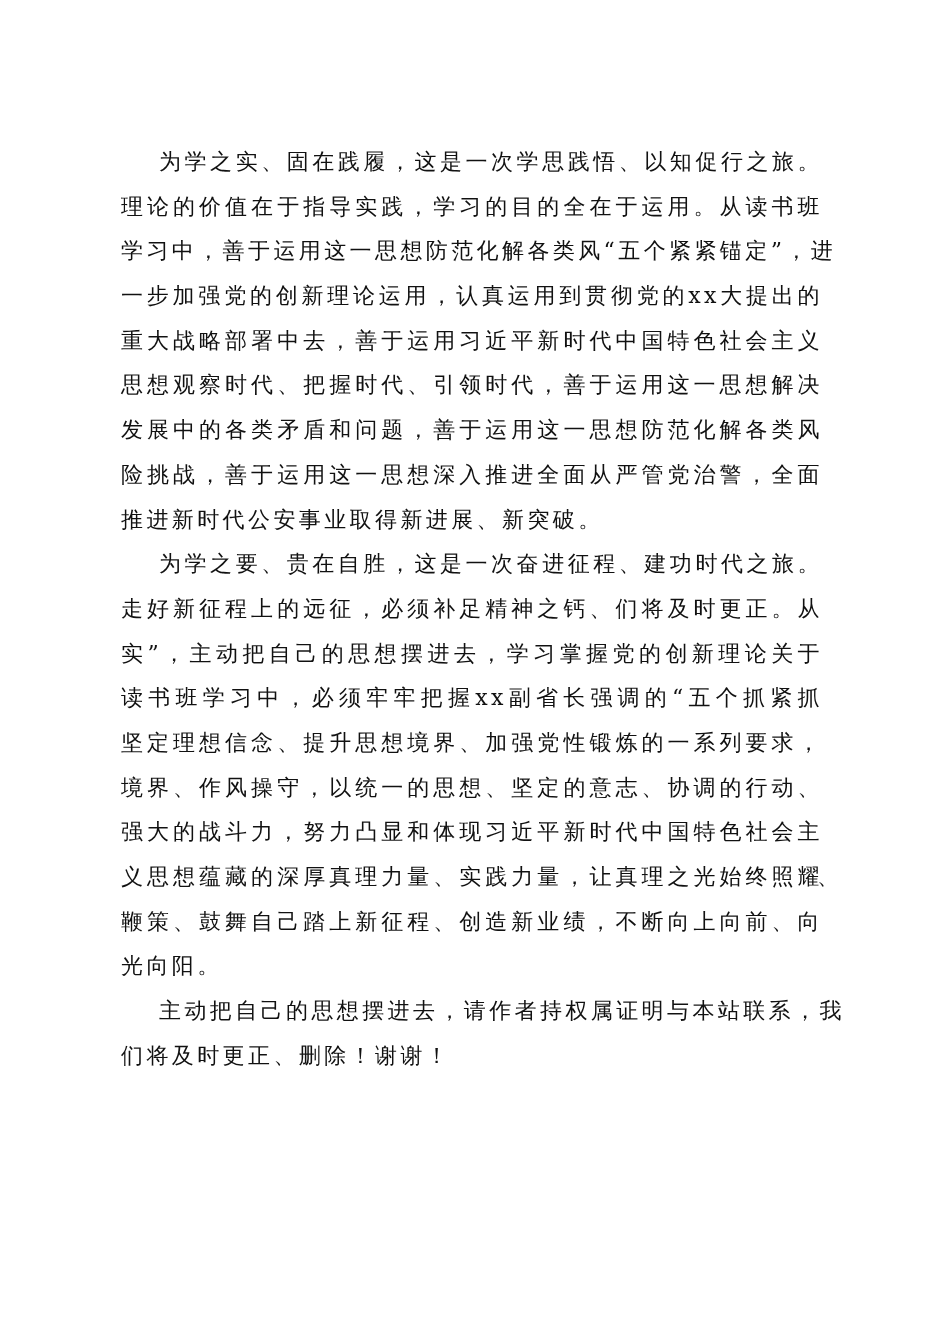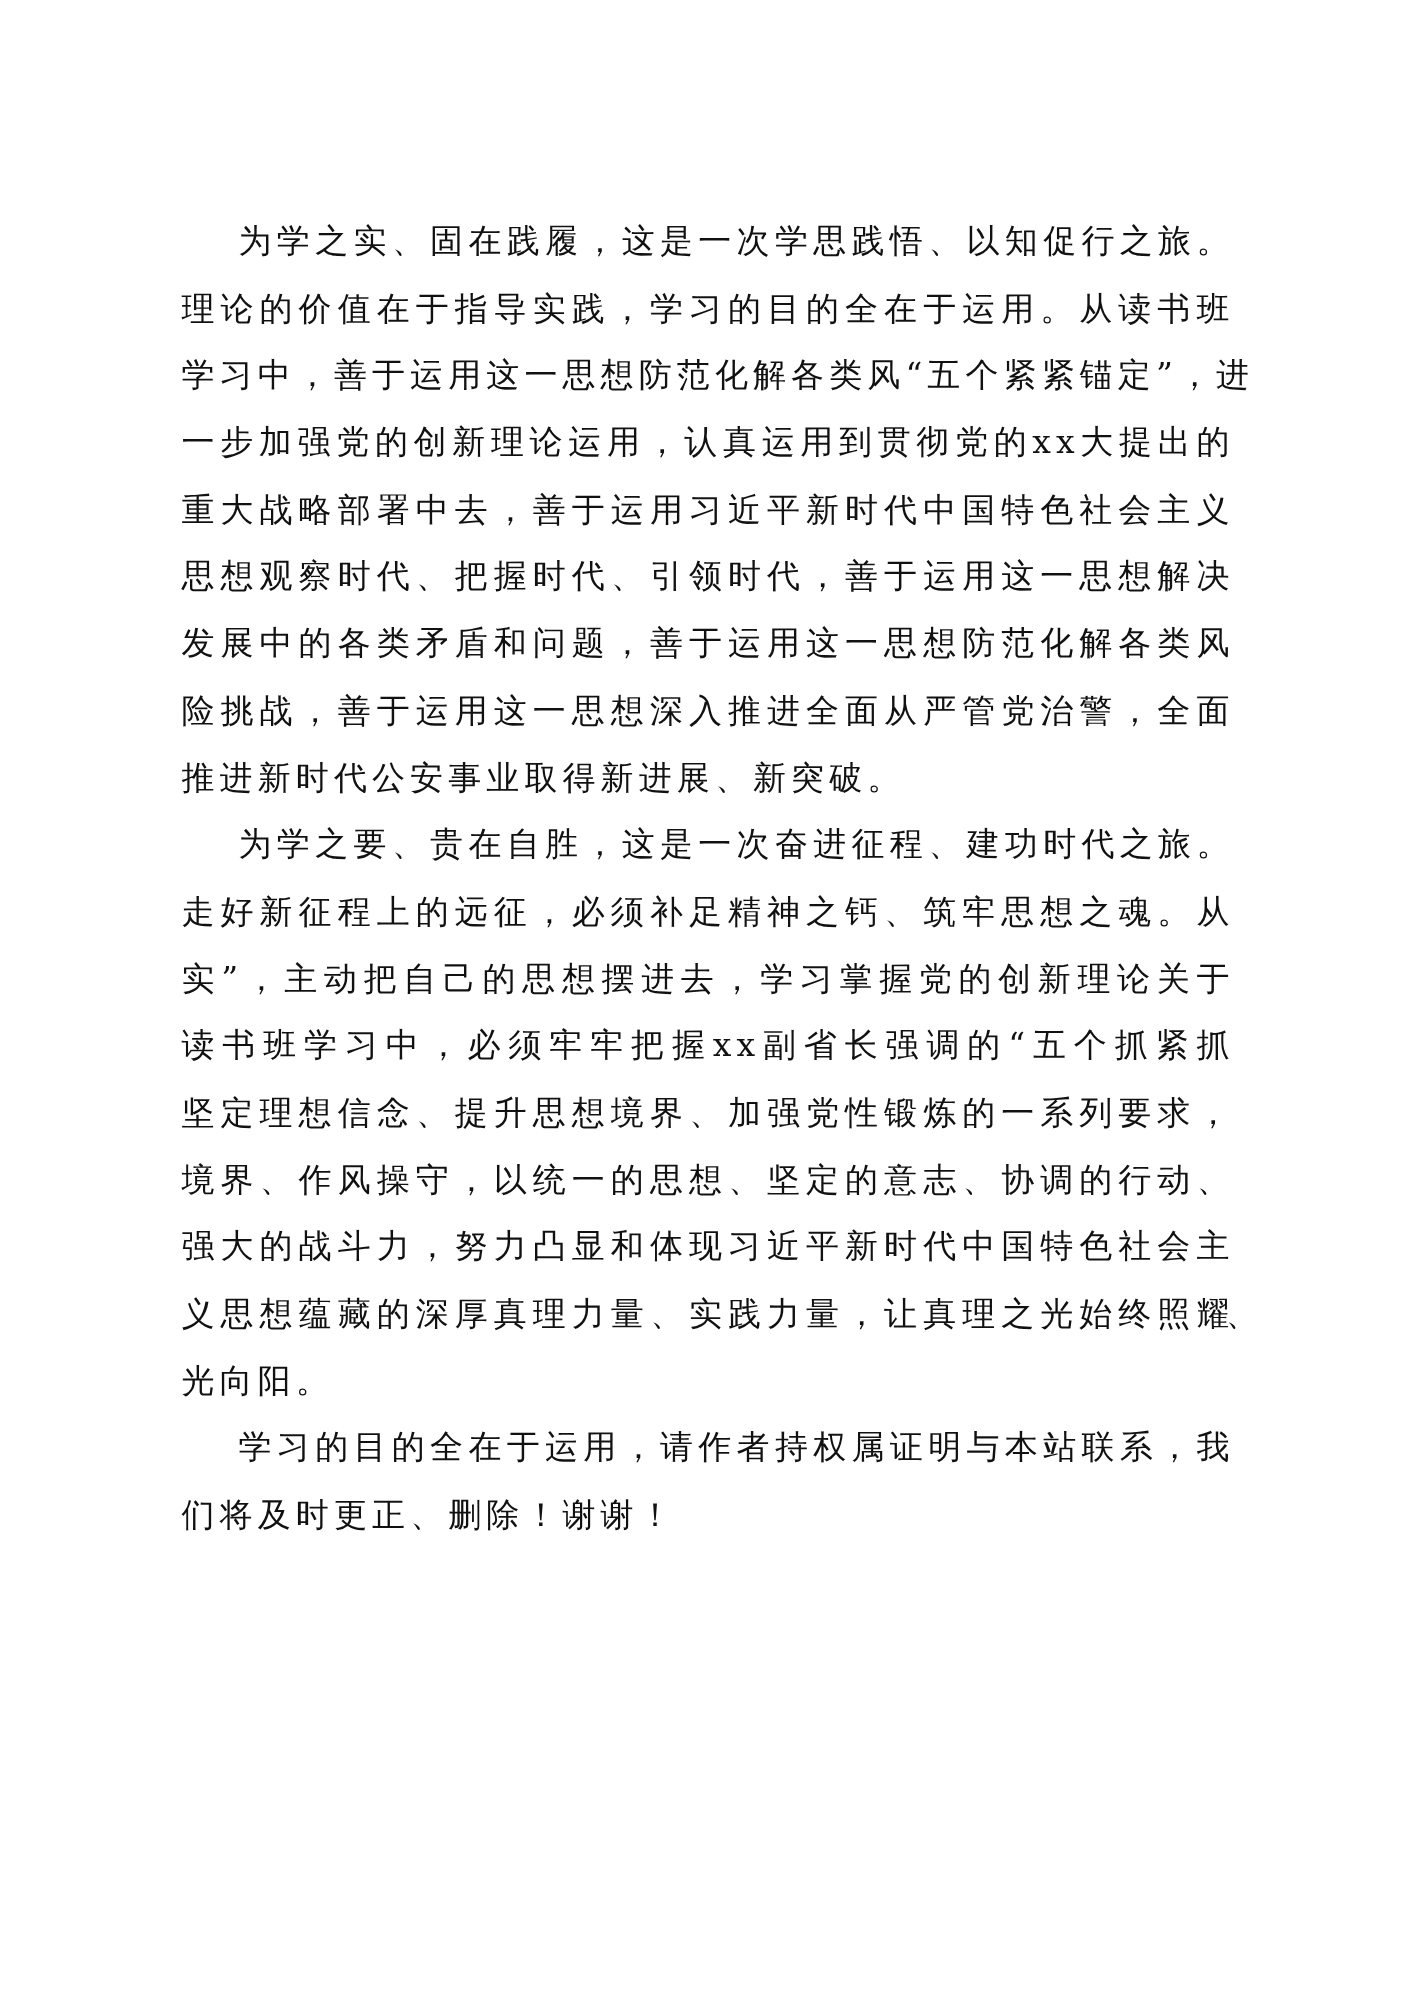--- a/index.html
+++ b/index.html
@@ -73,33 +73,34 @@
       <div class="line full">一步加强党的创新理论运用，认真运用到贯彻党的xx大提出的</div>
       <div class="line full">重大战略部署中去，善于运用习近平新时代中国特色社会主义</div>
       <div class="line full">思想观察时代、把握时代、引领时代，善于运用这一思想解决</div>
       <div class="line full">发展中的各类矛盾和问题，善于运用这一思想防范化解各类风</div>
       <div class="line full">险挑战，善于运用这一思想深入推进全面从严管党治警，全面</div>
       <div class="line last">推进新时代公安事业取得新进展、新突破。</div>
     </div>
 
     <div class="paragraph">
       <div class="line full indent">为学之要、贵在自胜，这是一次奋进征程、建功时代之旅。</div>
-      <div class="line full">走好新征程上的远征，必须补足精神之钙、筑牢思想之魂。从</div>
+      <div class="line full">走好新征程上的远征，必须补足精神之钙、们将及时更正。从</div>
       <div class="line full">实”，主动把自己的思想摆进去，学习掌握党的创新理论关于</div>
       <div class="line full">读书班学习中，必须牢牢把握xx副省长强调的“五个抓紧抓</div>
       <div class="line full">坚定理想信念、提升思想境界、加强党性锻炼的一系列要求，</div>
       <div class="line full">境界、作风操守，以统一的思想、坚定的意志、协调的行动、</div>
       <div class="line full">强大的战斗力，努力凸显和体现习近平新时代中国特色社会主</div>
       <div class="line full">
         <span class="main">义思想蕴藏的深厚真理力量、实践力量，让真理之光始终照耀</span>
         <span class="hang">、</span>
       </div>
+      <div class="line full">鞭策、鼓舞自己踏上新征程、创造新业绩，不断向上向前、向</div>
       <div class="line last">光向阳。</div>
     </div>
 
 
     <div class="paragraph">
-      <div class="line full indent">学习的目的全在于运用，请作者持权属证明与本站联系，我</div>
+      <div class="line full indent">主动把自己的思想摆进去，请作者持权属证明与本站联系，我</div>
       <div class="line last">们将及时更正、删除！谢谢！</div>
     </div>
 
   </div>
 </div>
 
 </body></html>

